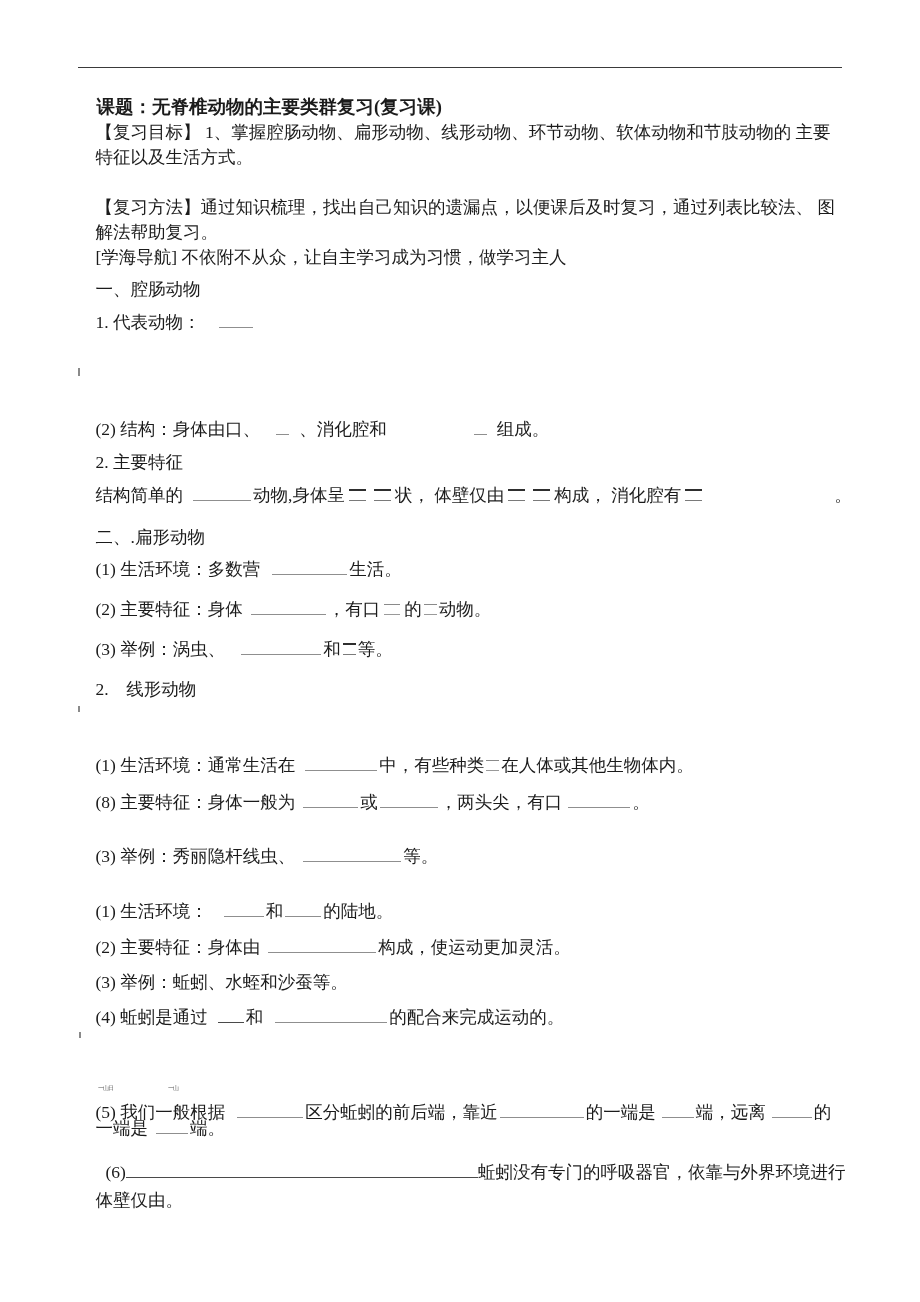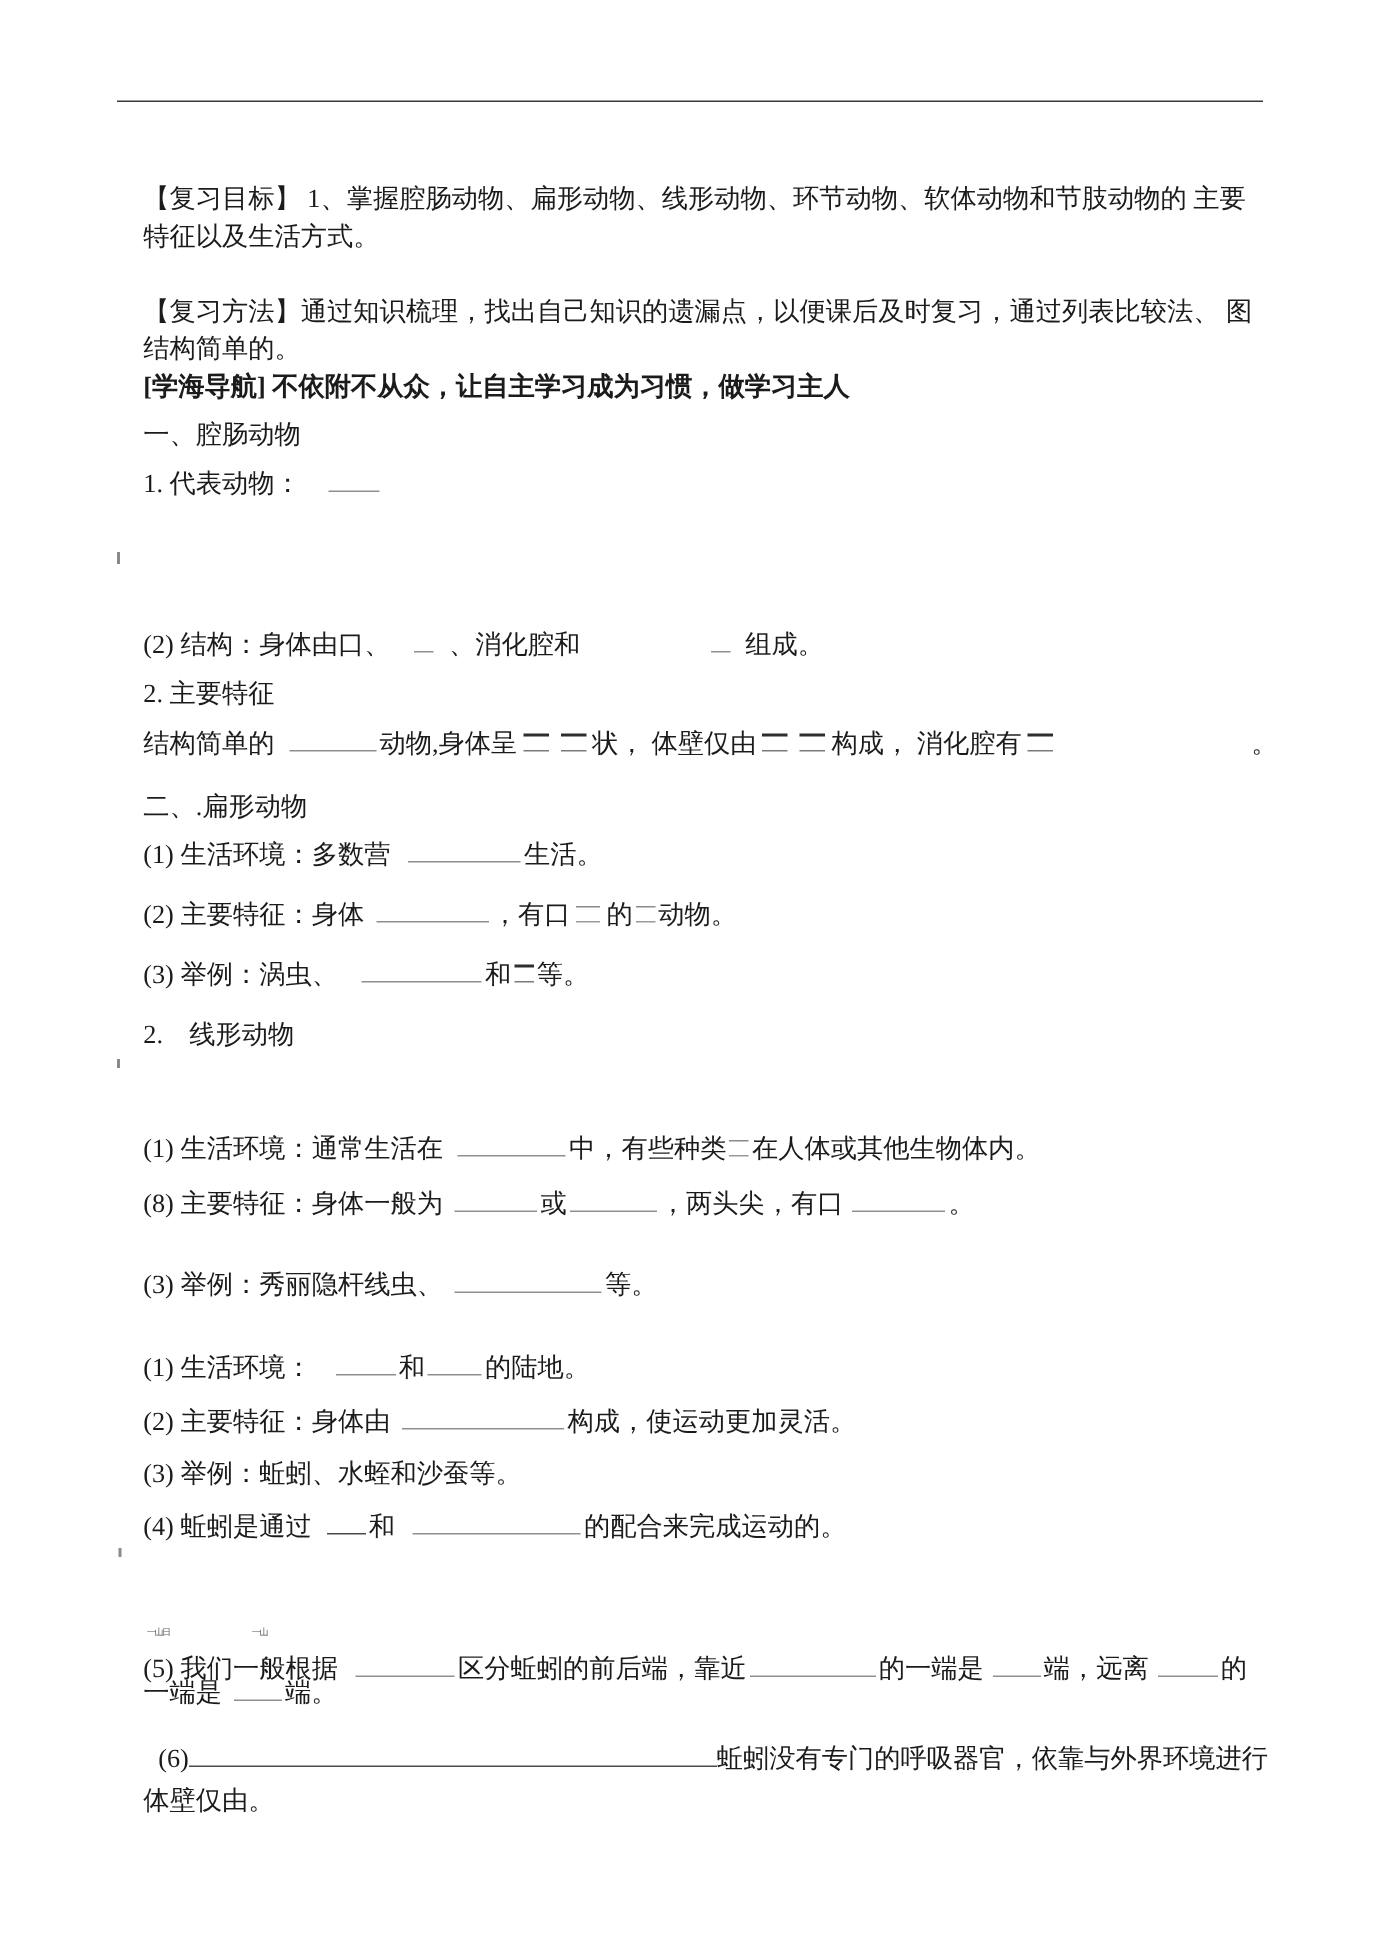--- a/index.html
+++ b/index.html
@@ -12,21 +12,21 @@
     overflow:hidden;
   }
   .ln{
     position:absolute;
     left:78px;
     font-size:17.5px;
     line-height:1.25;
     white-space:pre-wrap;
     color:#1b1b1b;
   }
-  .b{font-weight:bold;}
+  .b{font-weight:normal;}
   .title{font-size:18.5px;font-weight:bold;}
   .rule{
     position:absolute;left:78px;right:78px;top:67px;
     border-top:1.2px solid #3a3a3a;height:0;
   }
   
   .blank{
     display:inline-block;height:14px;
     border-bottom:1.2px solid #8f8f8f;
     vertical-align:baseline;margin:0 2px;
@@ -51,33 +51,36 @@
     font-family:"Liberation Serif","DejaVu Serif",serif;
   }
 </style>
 </head>
 <body>
 
 <div class="page">
 
   <div class="rule"></div>
 
+  <div class="ln title" style="top:73px">
+    <span>课题：无脊椎动物的主要类群复习(复习课)</span>
+  </div>
 
   <div class="ln" style="top:100px">
     <span>【复习目标】 1、掌握腔肠动物、扁形动物、线形动物、环节动物、软体动物和节肢动物的 主要</span>
   </div>
   <div class="ln" style="top:125px">
     <span>特征以及生活方式。</span>
   </div>
 
   <div class="ln" style="top:175px">
     <span>【复习方法】通过知识梳理，找出自己知识的遗漏点，以便课后及时复习，通过列表比较法、 图</span>
   </div>
   <div class="ln" style="top:200px">
-    <span>结构简单的。</span>
+    <span>解法帮助复习。</span>
   </div>
 
   <div class="ln b" style="top:225px">
     <span>[学海导航] 不依附不从众，让自主学习成为习惯，做学习主人</span>
   </div>
 
   <div class="ln" style="top:257px">
     <span>一、腔肠动物</span>
   </div>
 

